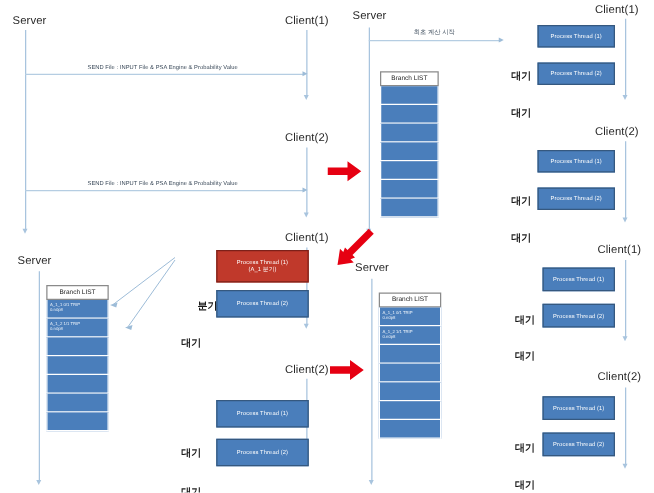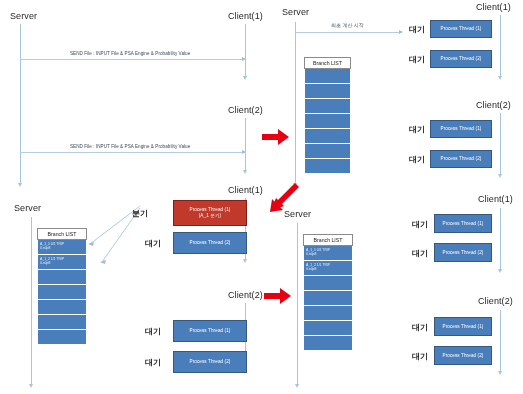--- a/index.html
+++ b/index.html
@@ -20,20 +20,21 @@
   .lbl-msg{
     position:absolute;font-size:4.6px;color:#3b4a5a;white-space:nowrap;
     letter-spacing:.05px;
   }
   .lbl-ko{
     position:absolute;font-size:5px;color:#3b4a5a;white-space:nowrap;
   }
   .lbl-state{
     position:absolute;font-size:8px;color:#1a1a1a;white-space:nowrap;
     font-weight:600;
+    margin-top:31px;
   }
   
   .lifeline{
     position:absolute;width:1px;background:#a8c4de;
   }
   
   .msgline{
     position:absolute;height:1px;background:#b5cde2;
   }
   .msghead{
@@ -197,21 +198,21 @@
       <div class="blist-row"></div>
     </div>
 
     <svg class="connector" style="left:80px;top:18px;width:90px;height:70px;" viewBox="0 0 90 70">
       <path d="M60 2 L10 40" stroke="#9dbcd8" stroke-width="0.8" fill="none"></path>
       <path d="M8 40 L14 38 L13 42 Z" fill="#9dbcd8"></path>
       <path d="M60 4 L22 58" stroke="#9dbcd8" stroke-width="0.8" fill="none"></path>
       <path d="M20 58 L26 56 L25 60 Z" fill="#9dbcd8"></path>
     </svg>
 
-    <div class="lbl-state" style="left:132px;top:22px;">분기</div>
+    <div class="lbl-state" style="left:158px;top:22px;">분기</div>
     <div class="tbox red" style="left:173px;top:14px;width:74px;height:26px;">
       <span style="display:block;">
         <span style="display:block;">Process Thread (1)</span>
         <span style="display:block;">(A_1 분기)</span>
       </span>
     </div>
 
     <div class="lbl-state" style="left:145px;top:52px;">대기</div>
     <div class="tbox" style="left:173px;top:46px;width:74px;height:22px;">Process Thread (2)</div>
 

